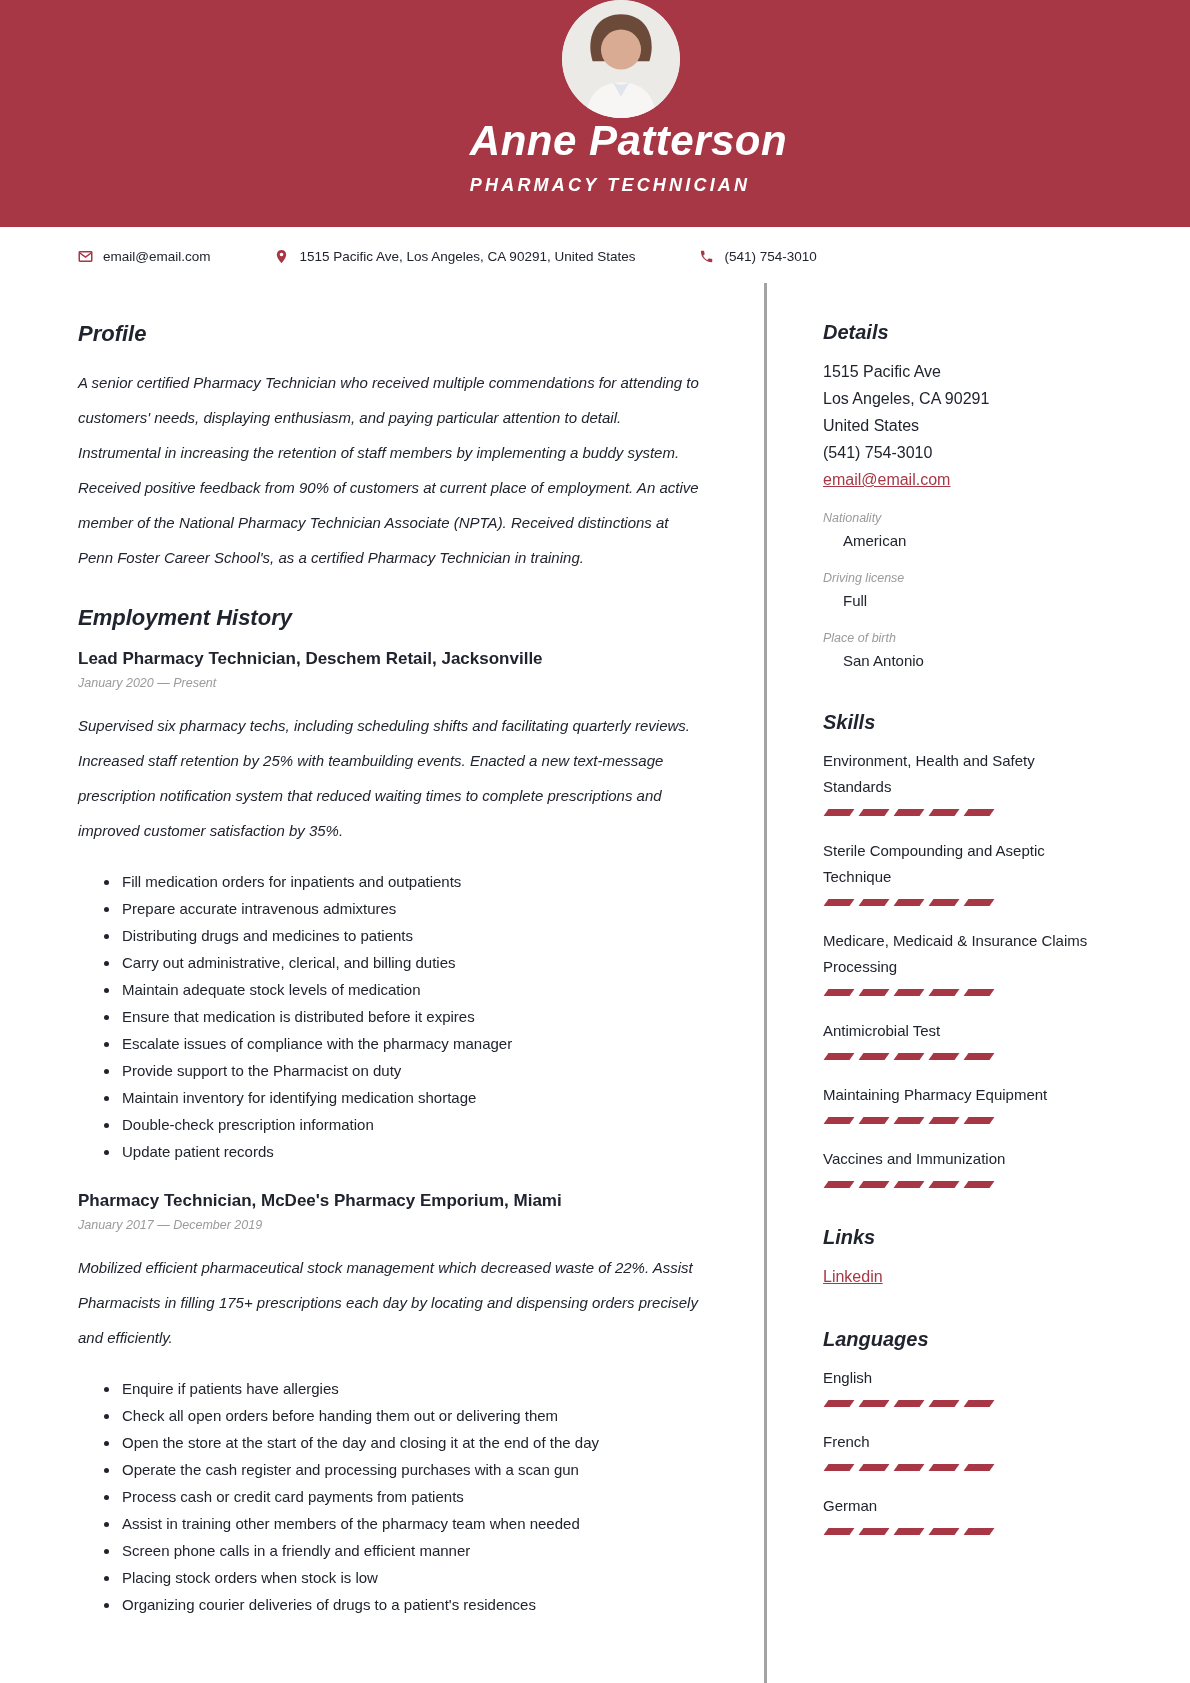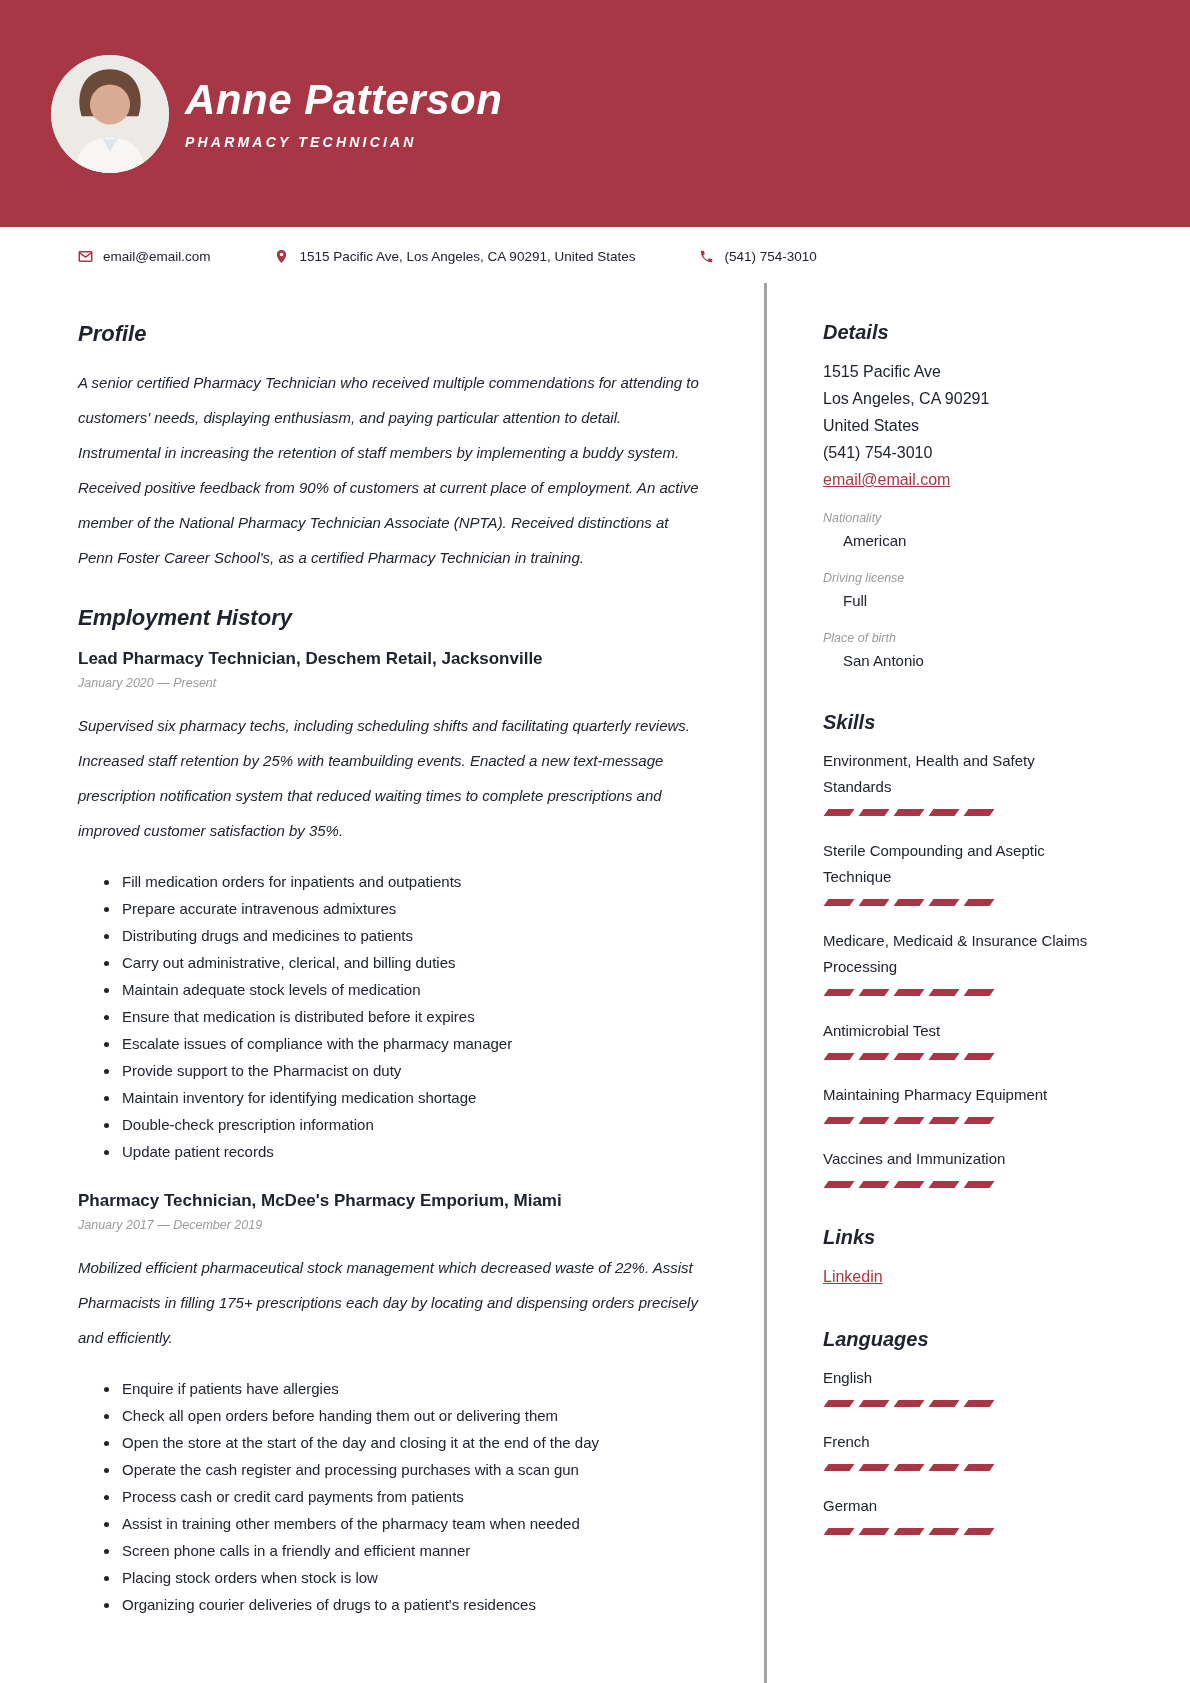--- a/index.html
+++ b/index.html
@@ -6,34 +6,34 @@
   html,body { margin:0; padding:0; background:#ffffff; }
   .page {
     width:1190px; height:1683px; margin:0 auto; background:#ffffff;
     font-family:"Liberation Sans", sans-serif; color:#20242e;
     position:relative; overflow:hidden;
   }
 
   
   .header {
     background:#a83745; height:227px;
-    display:flex; align-items:center; padding-left:51px;
+    display:flex; align-items:center; padding-left:51px;flex-direction:column;
   }
   .avatar {
     width:118px; height:118px; border-radius:50%; overflow:hidden;
     flex:0 0 auto; background:#e9e7e4;
   }
   .avatar svg { display:block; width:100%; height:100%; }
   .header-text { margin-left:16px; }
   .name {
     font-size:42px; font-weight:bold; font-style:italic; color:#ffffff;
     letter-spacing:0.5px; line-height:1.1; margin:0;
   }
   .job-title {
-    margin-top:11px; font-size:14px; font-weight:bold; font-style:italic;
+    margin-top:11px; font-size:18px; font-weight:bold; font-style:italic;
     letter-spacing:3.2px; color:#ffffff;
   }
 
   
   .contact-bar {
     display:flex; align-items:center; padding:22px 78px 19px 78px; gap:64px;
   }
   .contact-item { display:flex; align-items:center; gap:10px; font-size:13.5px; }
   .contact-item .cicon { width:15px; height:15px; flex:0 0 auto; }
   .cicon svg { display:block; width:15px; height:15px; }

